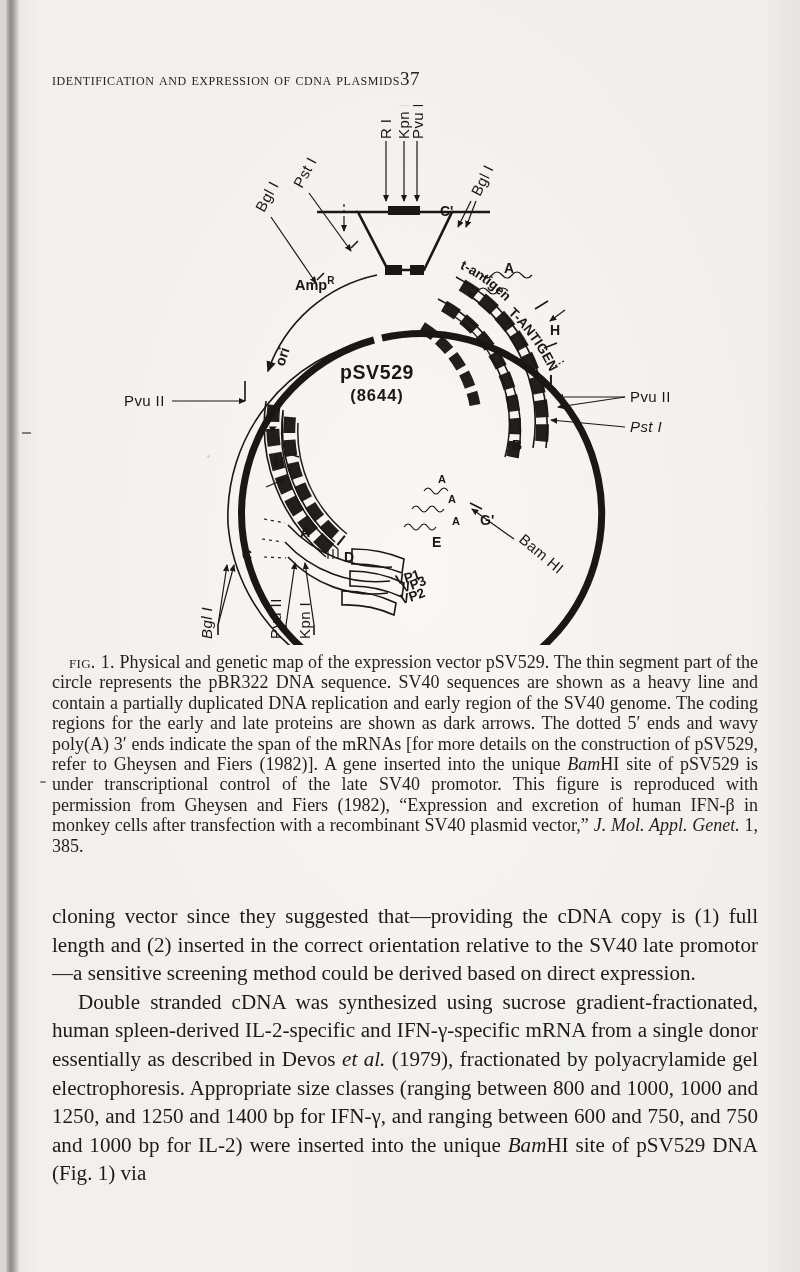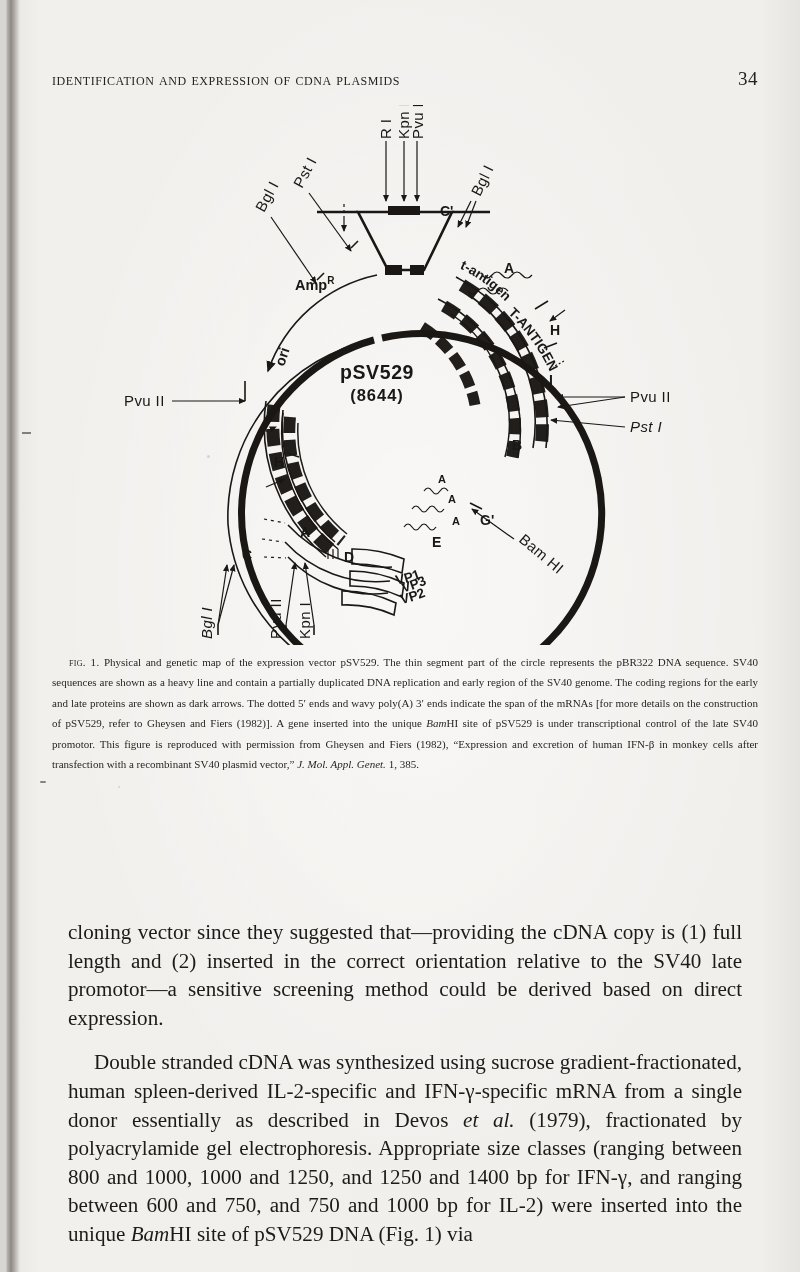--- a/index.html
+++ b/index.html
@@ -18,58 +18,58 @@
   }
   #paper-tint{
     position:absolute;inset:0;
     background:radial-gradient(ellipse at 52% 45%, rgba(255,255,255,0.55) 0%, rgba(255,255,255,0.0) 62%);
     pointer-events:none;
   }
 
   
   #runhead{
     position:absolute;left:52px;top:68px;width:706px;
-    display:flex;align-items:baseline;justify-content:space-between;
+    display:flex;align-items:baseline;
     color:#26221f;
   }
   #runhead-title{
     font-size:16.5px;letter-spacing:.55px;
     font-variant:small-caps;
     text-transform:lowercase;
     white-space:nowrap;
   }
   #runhead-page{font-size:19px;letter-spacing:.5px;}
 
   
   #figure{
     position:absolute;left:52px;top:105px;width:706px;height:540px;
   }
   #figure svg{display:block;}
 
   
   #caption{
     position:absolute;left:52px;top:652px;width:706px;
-    font-size:11px;line-height:20.4px;
+    font-size:18px;line-height:20.4px;
     text-align:justify;
     color:#231f1d;
     text-indent:17px;
     hyphens:none;
   }
   #caption .figlabel{
     font-variant:small-caps;text-transform:lowercase;letter-spacing:.3px;
   }
   #caption i{font-style:italic;}
 
   
   #body{
     position:absolute;left:52px;top:902px;width:706px;
     color:#1d1a18;
   }
   #body p{
-    margin:16px;
+    margin:0;
     font-size:21.1px;
     line-height:28.6px;
     text-align:justify;
     text-indent:26px;
     hyphens:none;
   }
   #body p.first{text-indent:0;}
   #body i{}
 
   
@@ -84,21 +84,21 @@
 </head>
 <body>
 
 <div id="page"></div>
 <div id="paper-tint"></div>
 <div id="margin-tick"></div>
 <div id="cap-tick"></div>
 
 <div id="runhead">
   <div id="runhead-title"><span>IDENTIFICATION</span> <span>AND</span> <span>EXPRESSION</span> <span>OF</span> <span>cDNA</span> <span>PLASMIDS</span></div>
-  <div id="runhead-page">34</div>
+  <div id="runhead-page">37</div>
 </div>
 
 <div id="figure">
 <svg width="706" height="540" viewBox="0 0 706 540">
   <defs>
     <style>
       .ln{fill:none;stroke:#1a1714;}
       .thin{stroke-width:1.6;}
       .heavy{stroke-width:7;}
       .med{stroke-width:2.6;}

